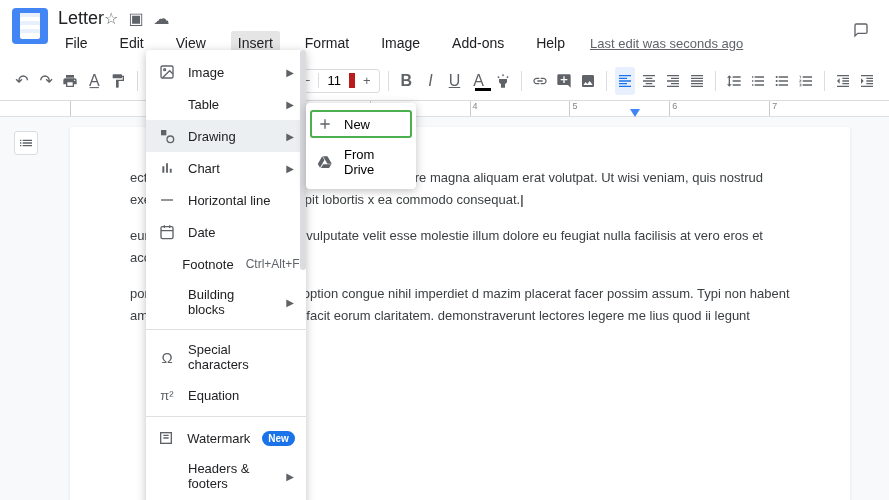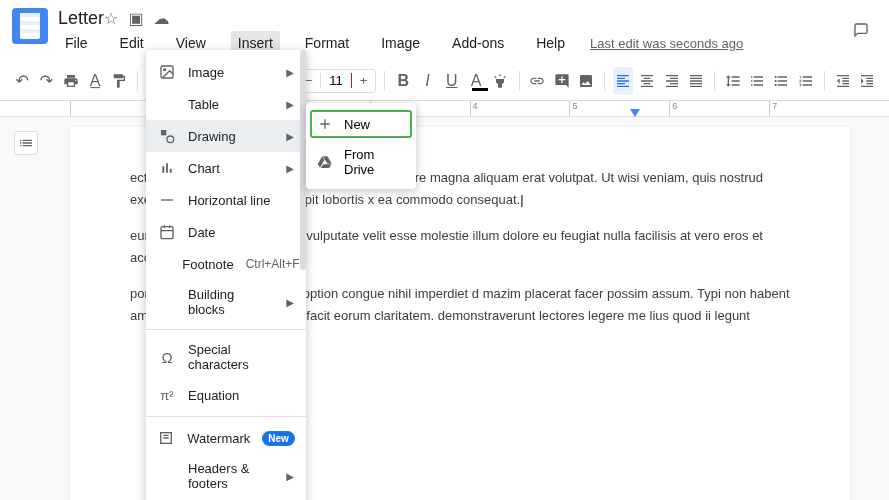--- a/index.html
+++ b/index.html
@@ -18,21 +18,21 @@
 .last-edit { color: #5f6368; text-decoration: underline; margin-left: 0; font-size: 13px; cursor: pointer; }
 .comment-bubble { position: absolute; right: 20px; top: 20px; color: #5f6368; font-size: 20px; }
 
 .toolbar { display: flex; align-items: center; padding: 4px 12px; border-bottom: 1px solid #dadce0; gap: 4px; margin-top: 6px; height: 40px; }
 .tb-btn { width: 28px; height: 28px; display: flex; align-items: center; justify-content: center; color: #5f6368; font-size: 16px; border-radius: 3px; cursor: pointer; }
 .tb-btn.active { background: #e8f0fe; color: #1a73e8; }
 .tb-sep { width: 1px; height: 20px; background: #dadce0; margin: 0 4px; }
 .font-size-box { display: flex; align-items: center; border: 1px solid #dadce0; border-radius: 3px; height: 24px; }
 .font-size-box span { padding: 0 8px; font-size: 13px; }
 .font-size-box .pm { color: #5f6368; cursor: pointer; }
-.font-size-val { border-left: 1px solid #dadce0; border-right: 1px solid #b91c1c; }
+.font-size-val { border-left: 1px solid #dadce0; border-right: 6px solid #b91c1c; }
 .text-color { position: relative; }
 .text-color::after { content: ""; position: absolute; bottom: 4px; left: 6px; width: 16px; height: 3px; background: #000; }
 
 .ruler { height: 16px; background: #fff; border-bottom: 1px solid #e0e0e0; position: relative; font-size: 9px; color: #80868b; }
 .ruler-inner { position: absolute; left: 70px; right: 20px; top: 0; height: 100%; display: flex; }
 .ruler-tick { flex: 1; border-left: 1px solid #ccc; padding-left: 2px; position: relative; }
 .ruler-marker { position: absolute; left: 630px; top: 8px; width: 0; height: 0; border-left: 5px solid transparent; border-right: 5px solid transparent; border-top: 8px solid #4285f4; }
 
 .doc-area { display: flex; background: #f8f9fa; height: 410px; }
 .outline-pane { width: 50px; padding: 14px 0 0 14px; }

